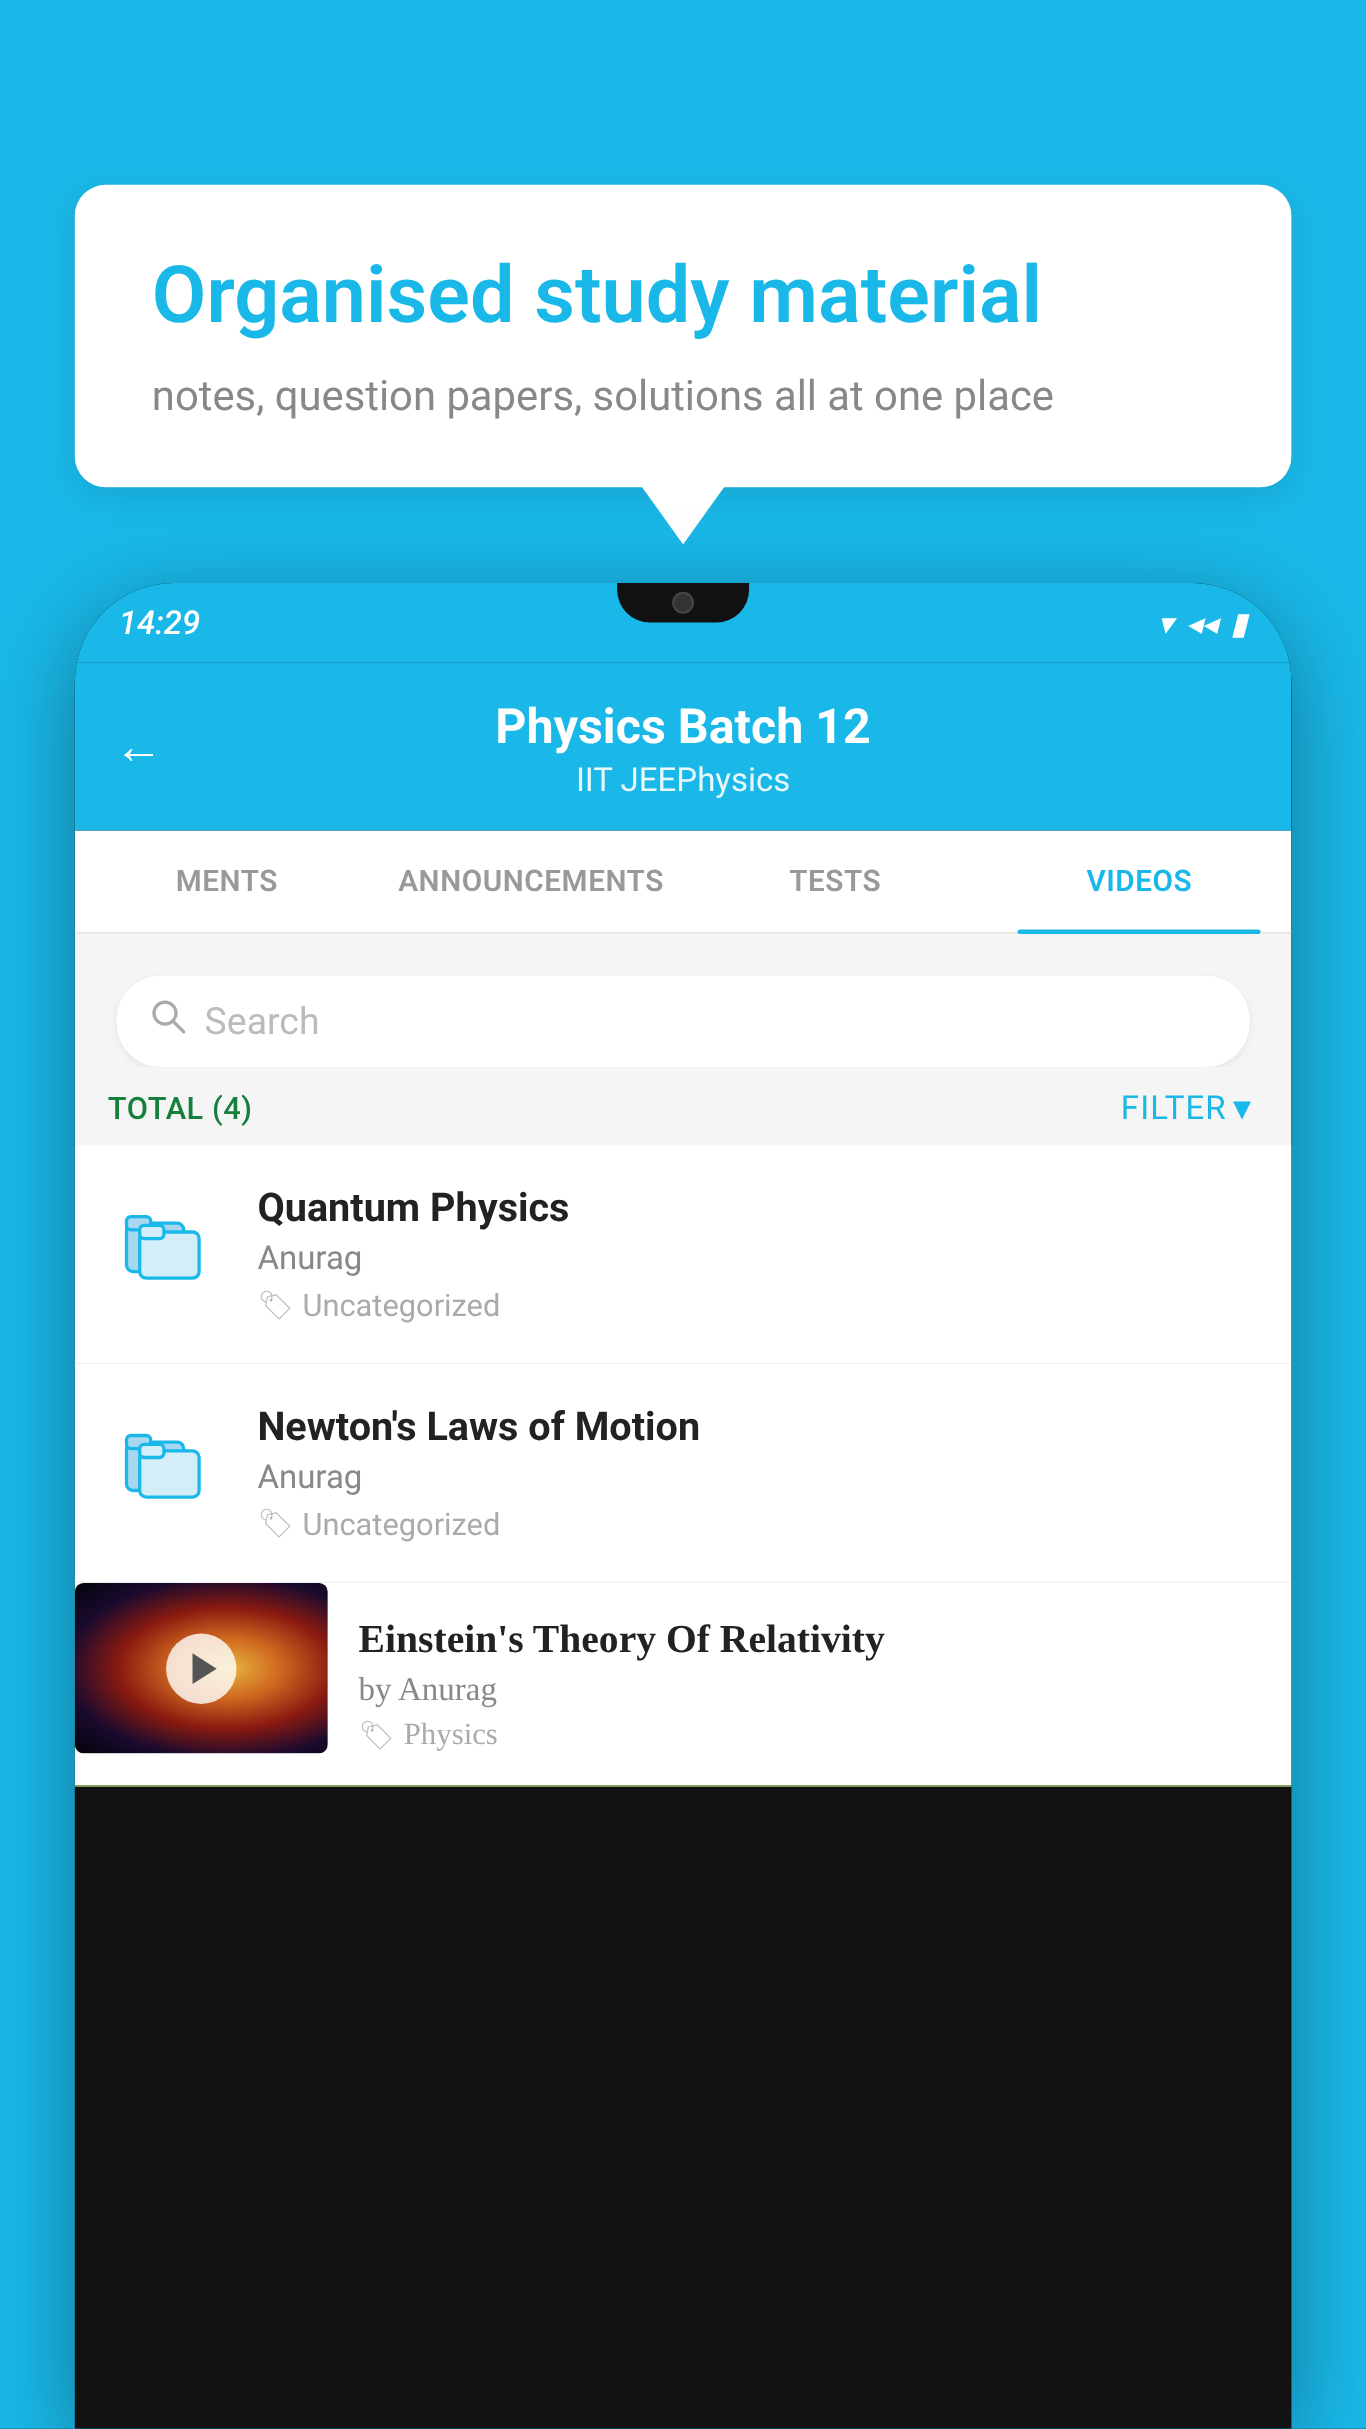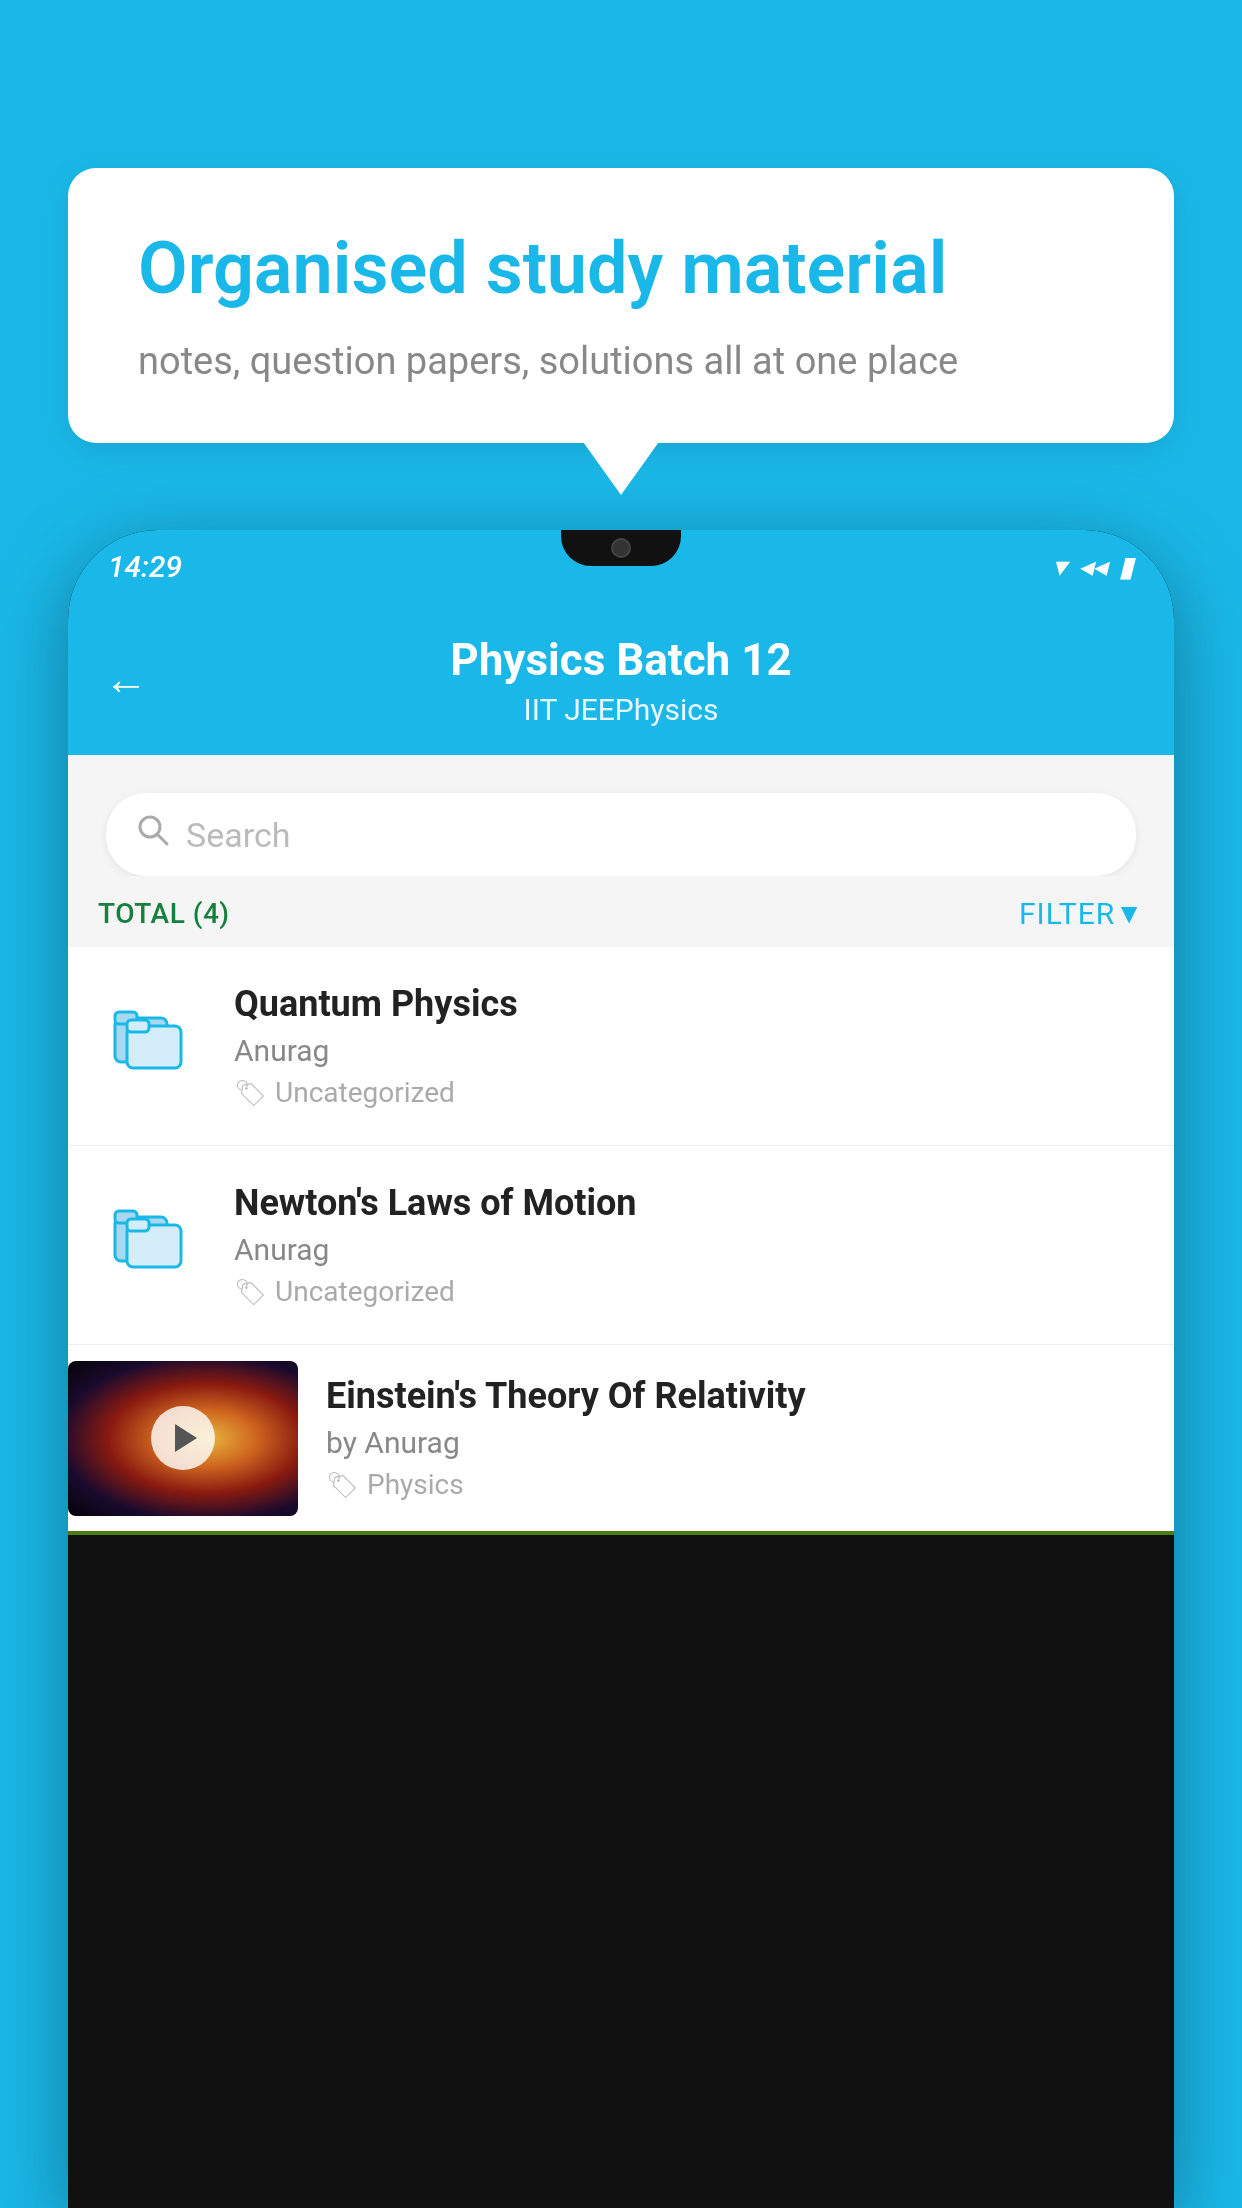--- a/index.html
+++ b/index.html
@@ -306,25 +306,26 @@
       height: 0;
       border-left: 22px solid #555;
       border-top: 14px solid transparent;
       border-bottom: 14px solid transparent;
       margin-left: 5px;
     }
 
     
     .einstein-row {
       display: flex;
-      align-items: center;
+      align-items: flex-start;
       padding: 0;
-      border-bottom: 4px solid #4d7c0f;
+      border-bottom: 1px solid #4d7c0f;
       background: white;
       cursor: pointer;
+      font-family: Liberation Serif, serif;
     }
     .einstein-info {
       flex: 1;
       padding: 30px 28px 30px 0;
     }
   </style>
 </head>
 <body>
 
 <div class="speech-bubble">
@@ -348,20 +349,34 @@
 
   <div class="app-header">
     <div class="header-back">←</div>
     <div class="header-title">Physics Batch 12</div>
     <div class="header-subtitle">
       <span>IIT JEE</span>
       <span>Physics</span>
     </div>
   </div>
 
+  <div class="tabs">
+    <div class="tab">
+      <span>MENTS</span>
+    </div>
+    <div class="tab">
+      <span>ANNOUNCEMENTS</span>
+    </div>
+    <div class="tab">
+      <span>TESTS</span>
+    </div>
+    <div class="tab active">
+      <span>VIDEOS</span>
+    </div>
+  </div>
 
   <div style="background:#f5f5f5; padding: 18px 18px 0;">
     <div class="search-bar">
       <div class="search-icon-wrap">
         <svg width="34" height="34" viewBox="0 0 34 34" fill="none">
           <circle cx="14" cy="14" r="10" stroke="#aaa" stroke-width="3"></circle>
           <line x1="21" y1="21" x2="31" y2="31" stroke="#aaa" stroke-width="3" stroke-linecap="round"></line>
         </svg>
       </div>
       <span class="search-input-text">Search</span>

